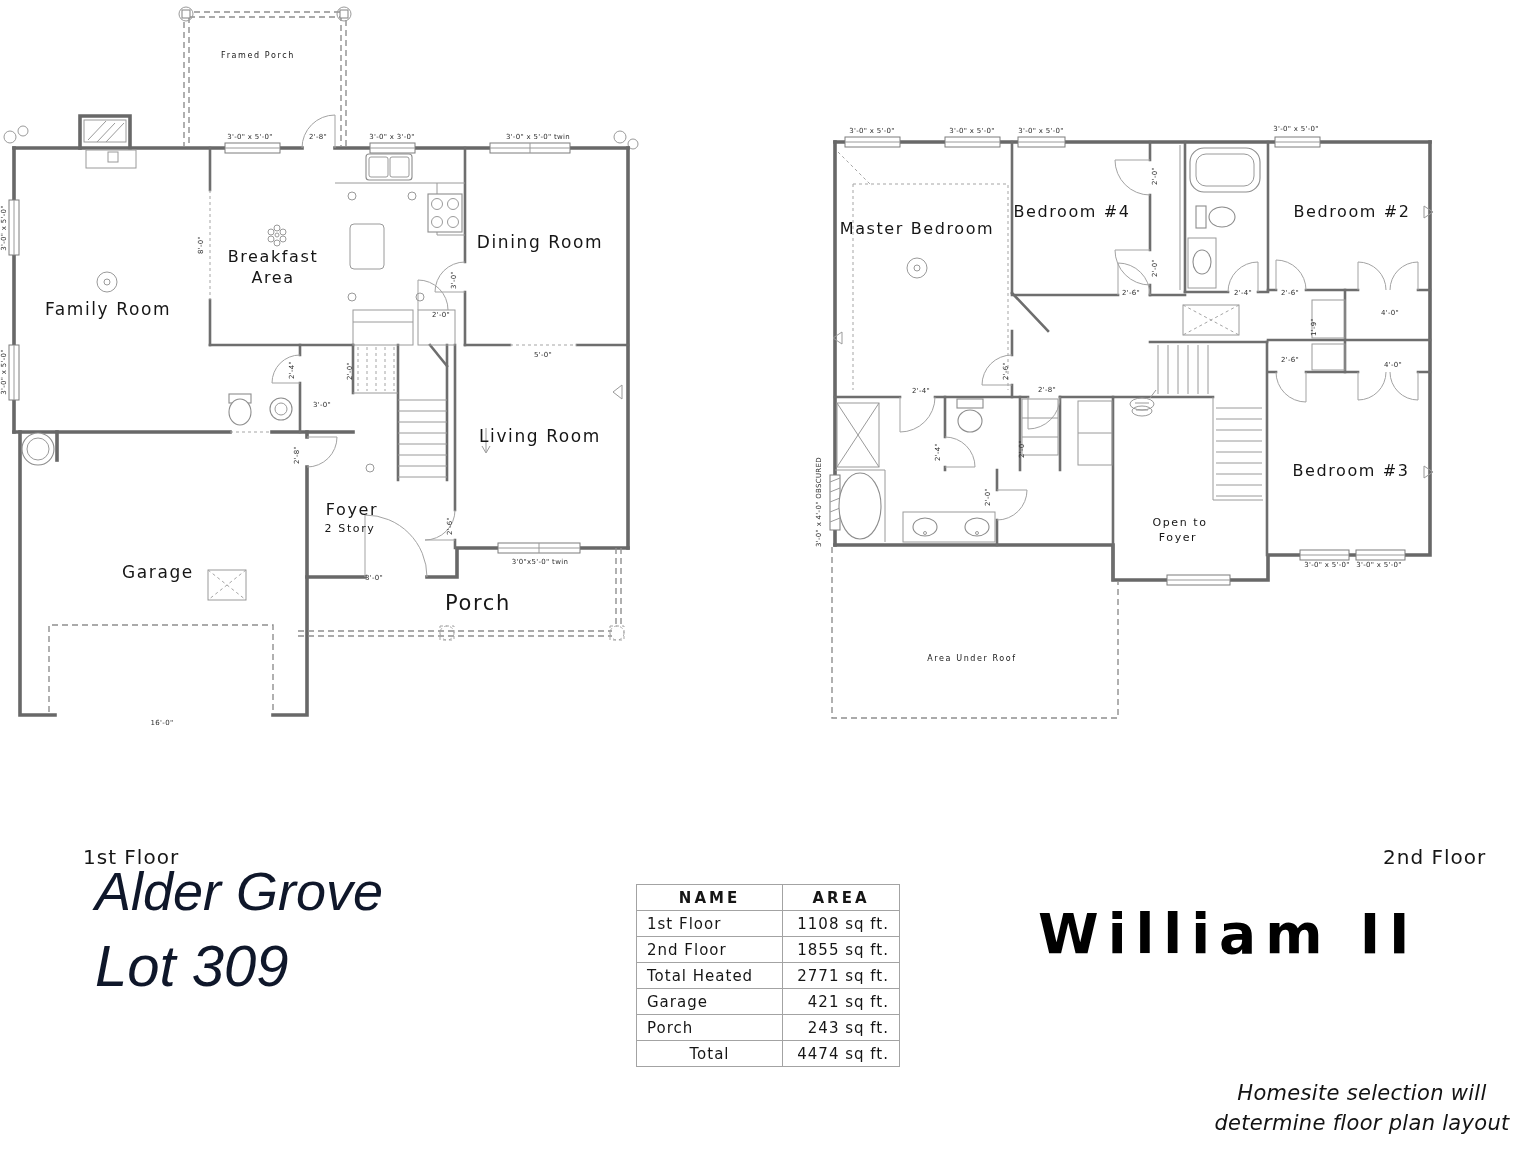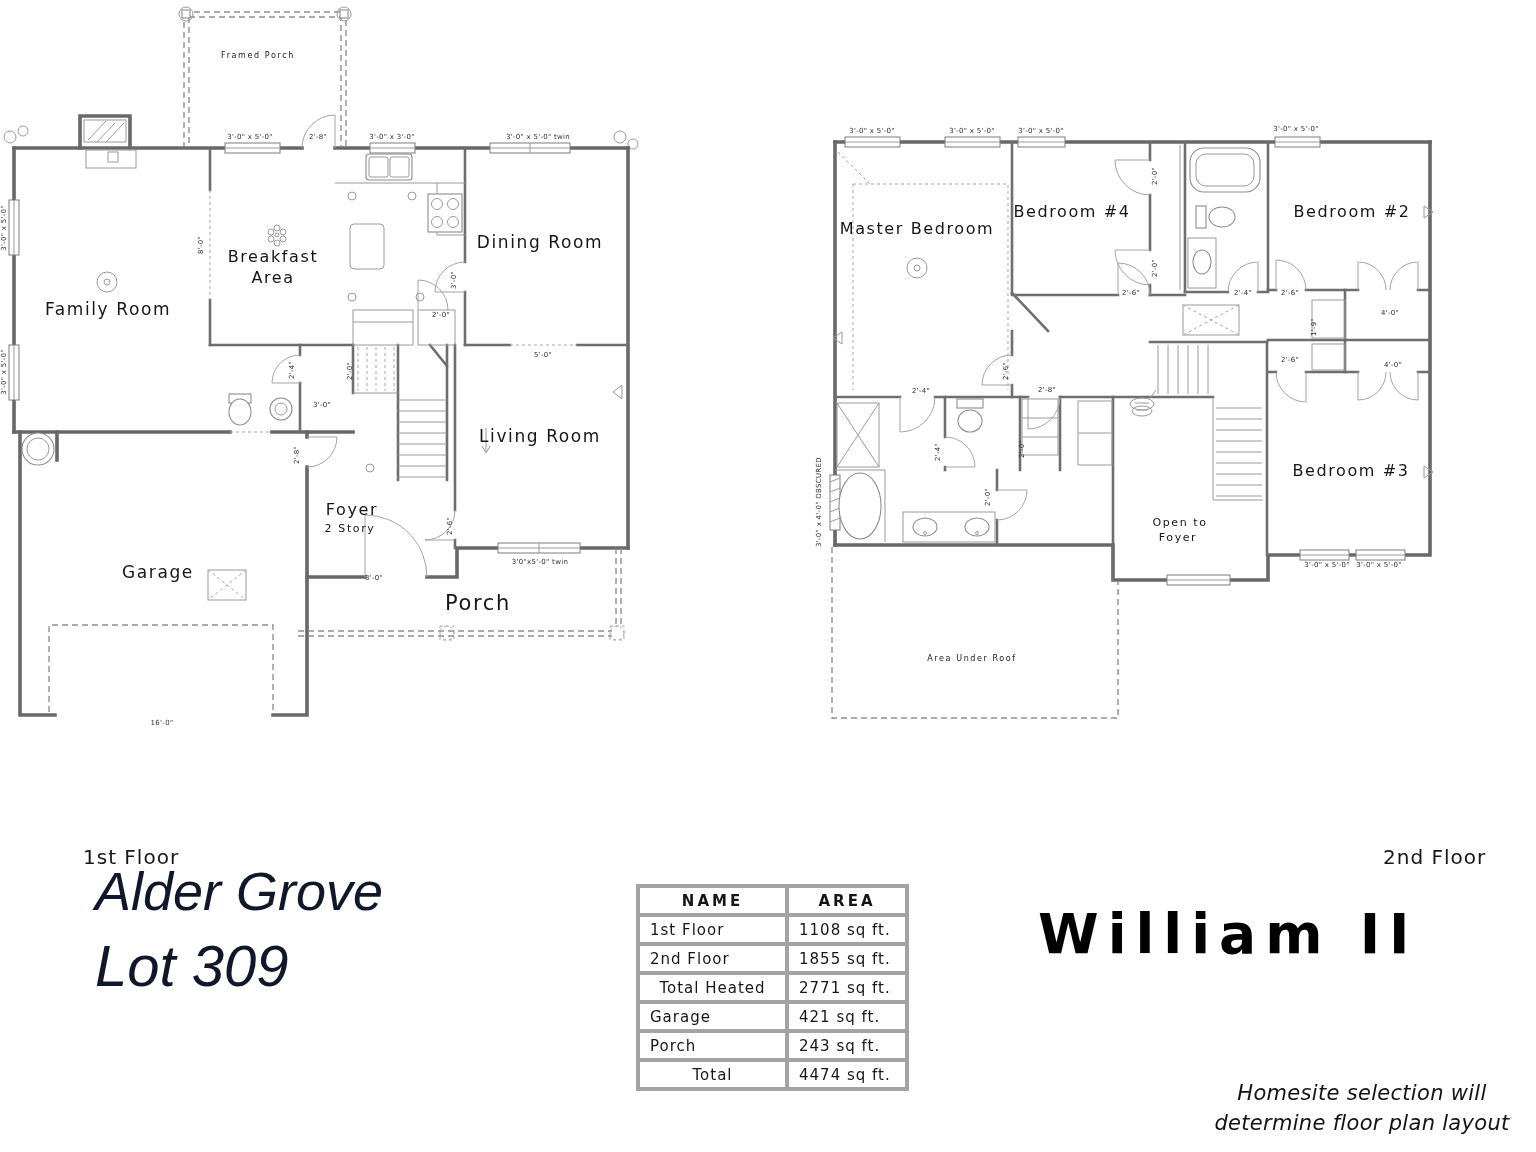--- a/index.html
+++ b/index.html
@@ -20,25 +20,25 @@
   
   .floor-label{font-size:20px;letter-spacing:1px;color:#161616;}
   .script{font-family:Liberation Sans, sans-serif;font-style:italic;color:#0f172a;text-align:left;}
   .community{font-size:54px;width:370px;left:95px;top:860px;}
   .lot{font-size:58px;width:370px;left:95px;top:932px;}
   .plan-name{left:1038px;top:902px;font-size:55px;font-weight:bold;letter-spacing:9px;color:#000000;}
   .disclaimer{left:1186px;top:1078px;width:352px;font-style:italic;font-size:21px;line-height:1.45;text-align:center;letter-spacing:.3px;color:#131313;}
   
   .area-table{left:636px;top:884px;}
   .area-table table{border-collapse:collapse;background:#fff;font-size:15px;}
-  .area-table th,.area-table td{border:4px solid #a3a3a3;padding:2px 10px;height:21px;white-space:nowrap;color:#161616;}
+  .area-table th,.area-table td{border:1px solid #a3a3a3;padding:2px 10px;height:21px;white-space:nowrap;color:#161616;}
   .area-table th{font-weight:600;letter-spacing:3px;text-align:center;}
   .area-table td.nm{width:125px;text-align:left;letter-spacing:1px;}
-  .area-table td.nm.rt{text-align:center;margin-left:7px;} .area-table td.nm.ct{text-align:center;margin-top:22px;}
-  .area-table td.ar{width:96px;text-align:left;letter-spacing:1px;}
+  .area-table td.nm.rt{text-align:left;margin-left:7px;} .area-table td.nm.ct{text-align:center;margin-top:22px;}
+  .area-table td.ar{width:96px;text-align:right;letter-spacing:1px;}
 </style>
 </head>
 <body>
 
 <svg class="abs" style="left:0;top:0" width="1536" height="1152" viewBox="0 0 1536 1152">
 
   <g>
 
     <path class="ds" d="M184,12 H346 V146 M184,12 V146"></path>
     <path class="ds" d="M189,17 H341 V146 M189,17 V146"></path>

